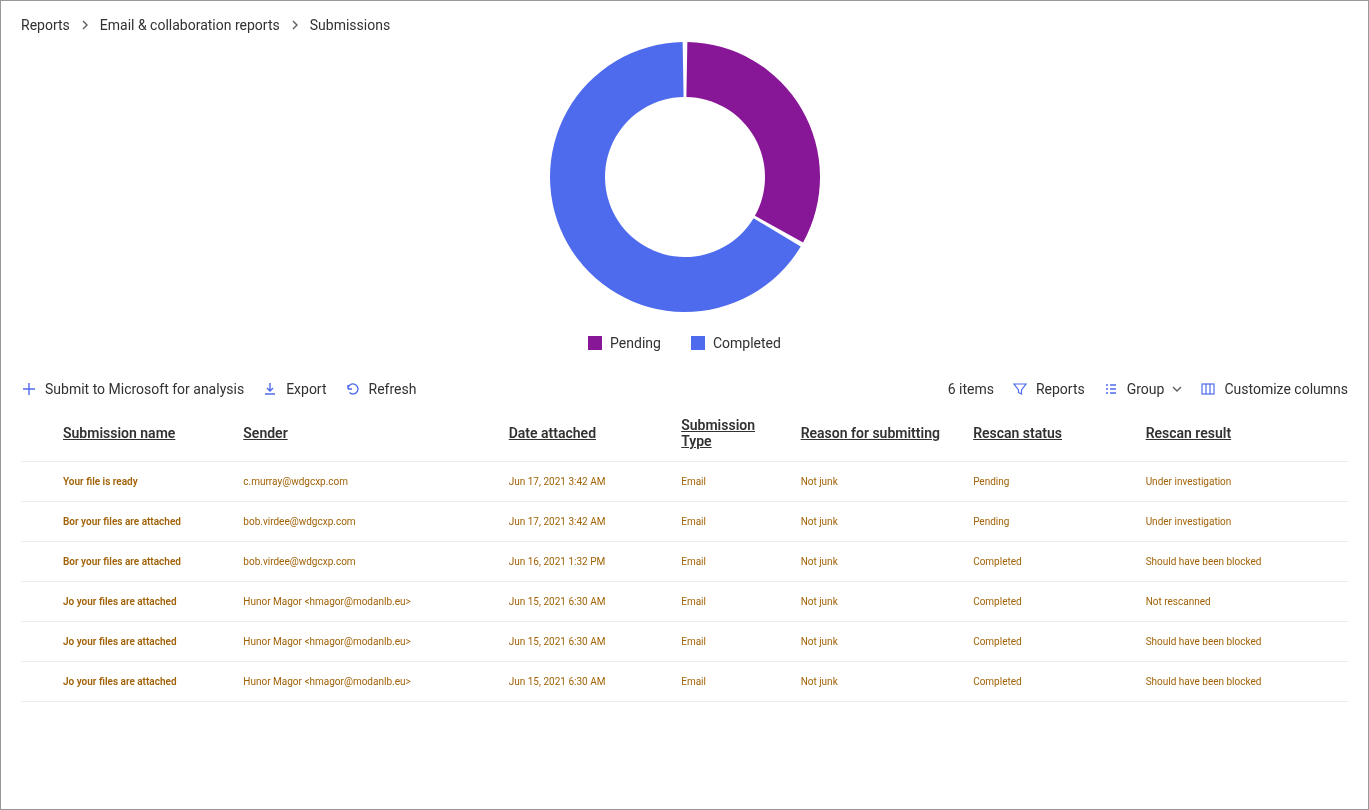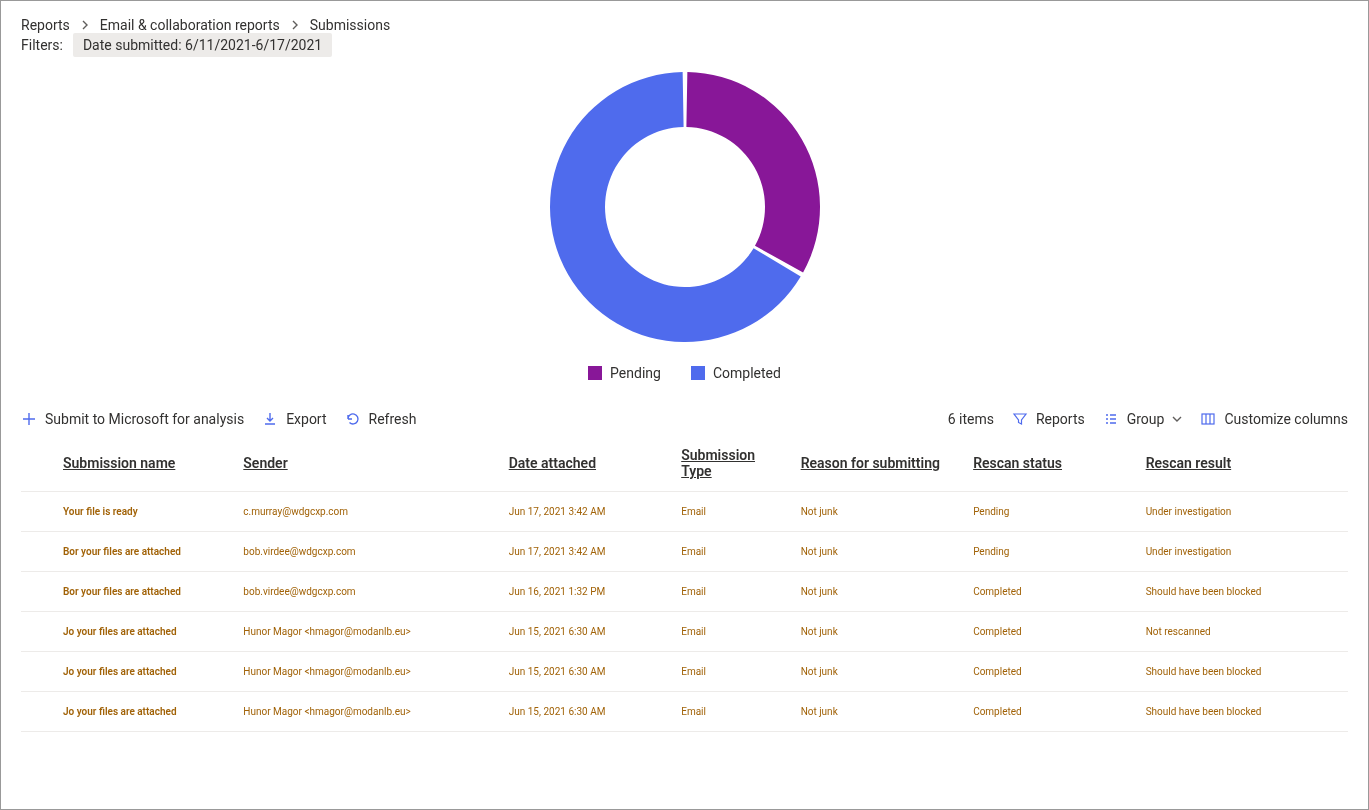--- a/index.html
+++ b/index.html
@@ -75,24 +75,20 @@
     </span>
     <span class="link">Email &amp; collaboration reports</span>
     <span class="chevron">
       <svg width="10" height="10" viewBox="0 0 10 10">
           <path d="M3 1 L7 5 L3 9" fill="none" stroke="#605e5c" stroke-width="1.4"></path>
         </svg>
     </span>
     <span class="link">Submissions</span>
   </div>
 
-  <div class="filters-row">
-    <span class="filters-label">Filters:</span>
-    <span class="filter-chip">Date submitted: 6/11/2021-6/17/2021</span>
-  </div>
 
   <div class="chart-area">
     <div class="donut-wrap">
       <svg id="donut-svg" width="280" height="280" viewBox="0 0 280 280">
           <path d="M 142.35607486903325 5.020561153887172 A 135 135 0 0 1 258.07366046381844 205.4492987332555 L 209.96957657115166 178.78476961970696 A 80 80 0 0 0 141.39619251498266 60.0121843874887 Z" fill="#881798"></path>
           <path d="M 255.71758559478516 209.5301401128573 A 135 135 0 1 1 137.64392513096672 5.020561153887172 L 138.6038074850173 60.0121843874887 A 80 80 0 1 0 208.573384056169 181.20304599280433 Z" fill="#4f6bed"></path>
         </svg>
     </div>
     <div class="legend-row">
       <div class="legend-item">

